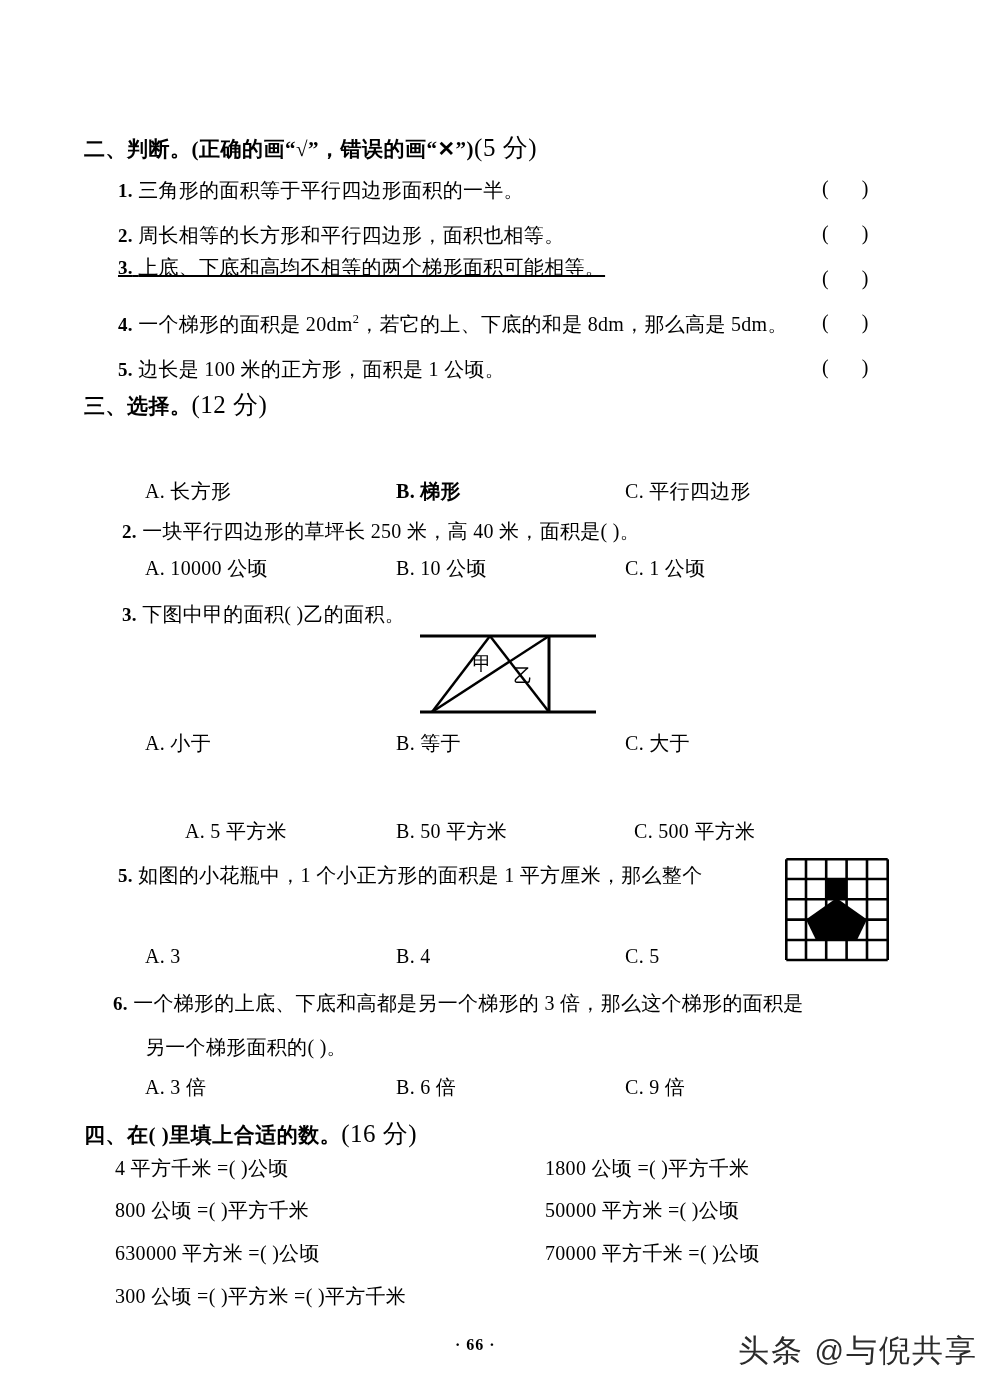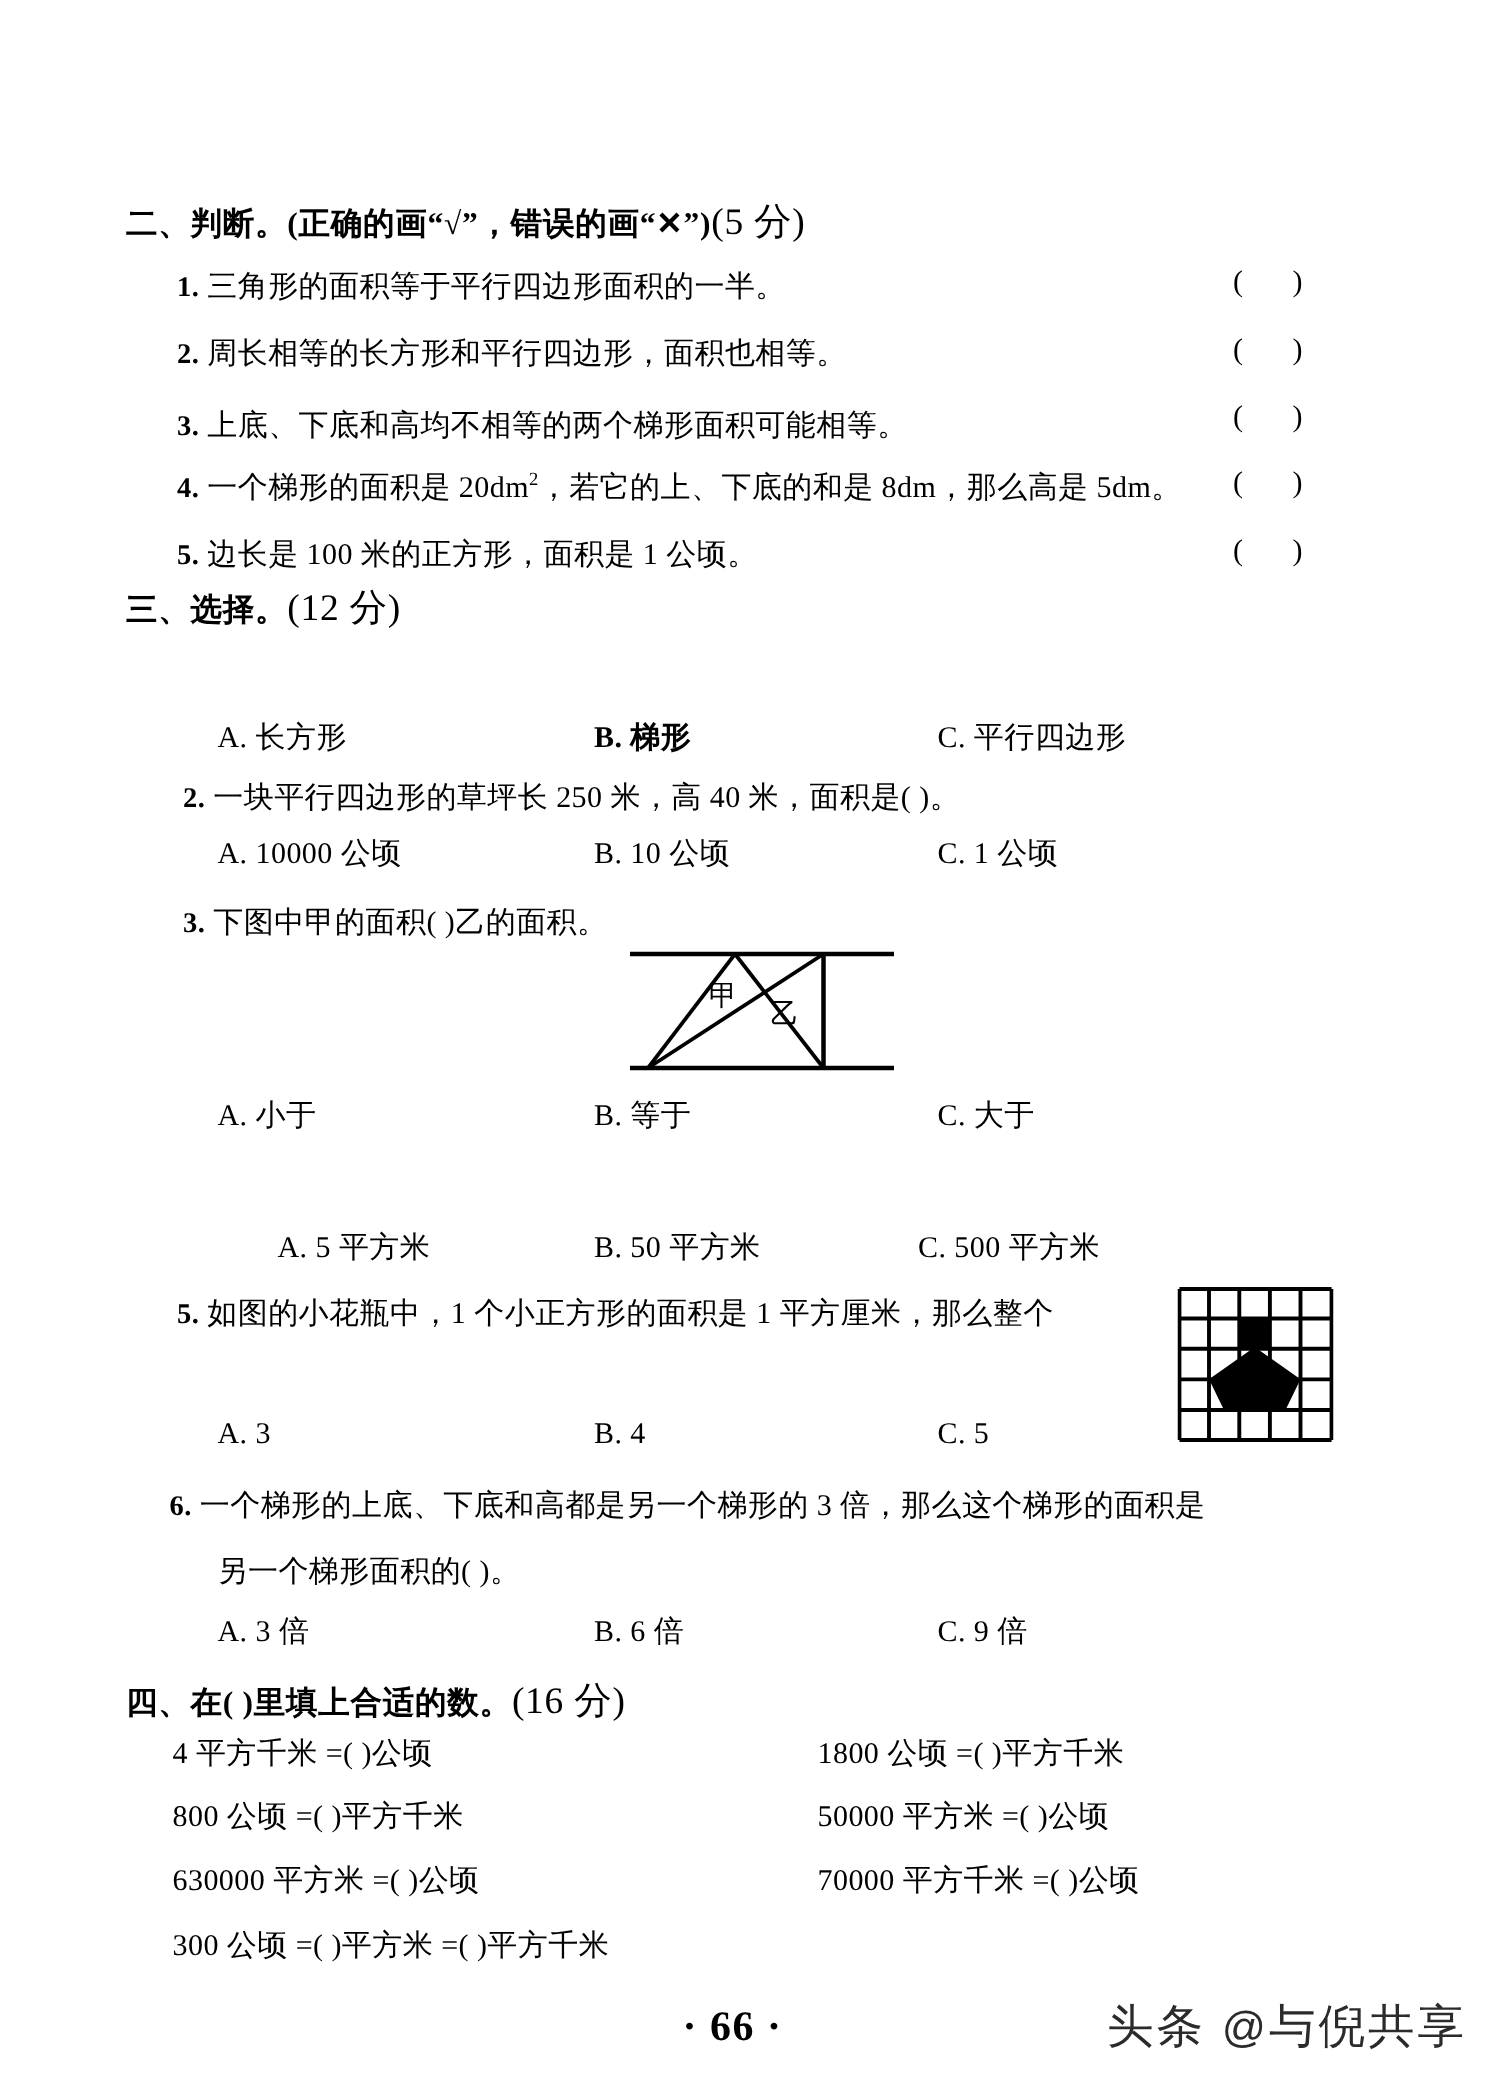--- a/index.html
+++ b/index.html
@@ -87,21 +87,21 @@
     width: 104px;
     height: 104px;
   }
   .fig-q5 svg { display: block; }
 
   
   .page-number {
     position: absolute;
     left: 455px;
     top: 1336px;
-    font-size: 28px;
+    font-size: 16px;
     font-weight: bold;
     letter-spacing: 1px;
   }
   .watermark {
     position: absolute;
     right: 22px;
     top: 1330px;
     font-size: 31px;
     font-family: "Liberation Sans", "DejaVu Sans", sans-serif;
     color: #2b2b2b;
@@ -126,21 +126,21 @@
     <span>三角形的面积等于平行四边形面积的一半。</span>
   </div>
   <div class="paren" style="left:822px; top:177px;">(       )</div>
 
   <div class="qline" style="left:118px; top:222px;">
     <span class="qnum">2.</span>
     <span>周长相等的长方形和平行四边形，面积也相等。</span>
   </div>
   <div class="paren" style="left:822px; top:222px;">(       )</div>
 
-  <div class="qline" style="left:118px; top:270px;">
+  <div class="qline" style="left:118px; top:254px;text-decoration:underline;">
     <span class="qnum">3.</span>
     <span>上底、下底和高均不相等的两个梯形面积可能相等。</span>
   </div>
   <div class="paren" style="left:822px; top:267px;">(       )</div>
 
   <div class="qline" style="left:118px; top:311px;">
     <span class="qnum">4.</span>
     <span>一个梯形的面积是 20dm</span><sup>2</sup><span>，若它的上、下底的和是 8dm，那么高是 5dm。</span>
   </div>
   <div class="paren" style="left:822px; top:311px;">(       )</div>
@@ -189,21 +189,21 @@
       <text x="105" y="52" font-family="'Liberation Serif', serif" font-size="19" text-anchor="middle">乙</text>
     </svg>
   </div>
 
   <div class="opt" style="left:145px; top:730px;">A. 小于</div>
   <div class="opt" style="left:396px; top:730px;">B. 等于</div>
   <div class="opt" style="left:625px; top:730px;">C. 大于</div>
 
   <div class="opt" style="left:145px; top:818px;margin-left:40px;">A. 5 平方米</div>
   <div class="opt" style="left:396px; top:818px;">B. 50 平方米</div>
-  <div class="opt" style="left:612px; top:818px;">C. 500 平方米</div>
+  <div class="opt" style="left:634px; top:818px;">C. 500 平方米</div>
 
   <div class="qline" style="left:118px; top:862px;">
     <span class="qnum">5.</span>
     <span>如图的小花瓶中，1 个小正方形的面积是 1 平方厘米，那么整个</span>
   </div>
 
   <div class="fig-q5">
     <svg width="104" height="104" viewBox="0 0 104 104" xmlns="http://www.w3.org/2000/svg">
 
       <g>

